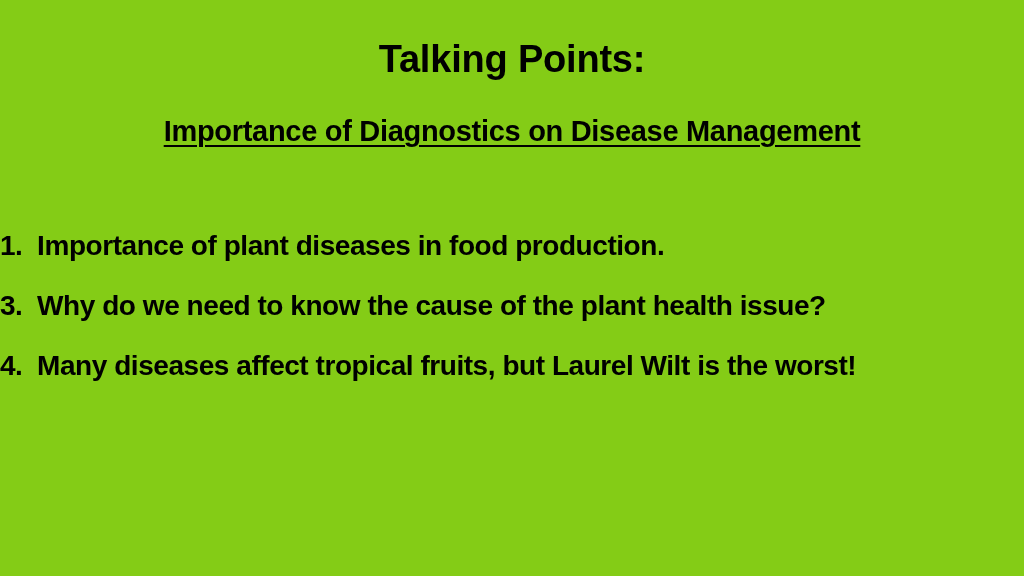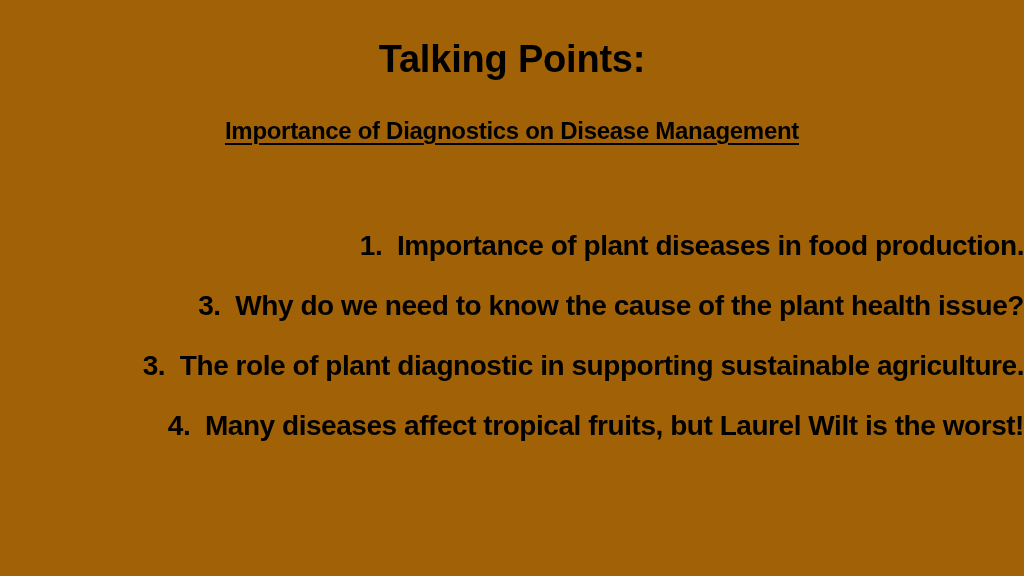--- a/index.html
+++ b/index.html
@@ -12,62 +12,62 @@
     height: 576px;
     background: #ffffff;
     font-family: "Liberation Sans", "DejaVu Sans", sans-serif;
     color: #000000;
     overflow: hidden;
   }
   #slide {
     position: relative;
     width: 1024px;
     height: 576px;
-    background: #a16207;
+    background: #84cc16;
   }
   #slide-title {
     position: absolute;
     top: 36px;
     left: 0;
     width: 1024px;
     text-align: center;
     font-size: 38px;
     font-weight: bold;
     line-height: 46px;
     letter-spacing: -0.2px;
     white-space: nowrap;
   }
   #slide-subtitle {
     position: absolute;
     top: 112px;
     left: 0;
     width: 1024px;
     text-align: center;
-    font-size: 24px;
+    font-size: 29px;
     font-weight: bold;
     line-height: 38px;
     letter-spacing: -0.3px;
     white-space: nowrap;
   }
   #slide-subtitle .underlined {
     text-decoration: underline;
     text-decoration-thickness: 2px;
     text-underline-offset: 4px;
   }
   #talking-points-list {
     position: absolute;
     top: 228px;
     left: 0;
     width: 1024px;
     margin: 0;
     padding: 0;
     list-style: none;
   }
   #talking-points-list li {
-    text-align: right;
+    text-align: left;
     font-size: 28px;
     font-weight: bold;
     line-height: 36px;
     letter-spacing: -0.45px;
     white-space: pre;
     margin: 0 0 24px 0;
     padding: 0;
   }
   #talking-points-list li:last-child {
     margin-bottom: 12px;
@@ -78,17 +78,16 @@
 
 <div id="slide">
 
   <div id="slide-title">Talking Points:</div>
 
   <div id="slide-subtitle"><span class="underlined">Importance of Diagnostics on Disease Management</span></div>
 
   <ul id="talking-points-list">
     <li>1.  Importance of plant diseases in food production.</li>
     <li>3.  Why do we need to know the cause of the plant health issue?</li>
-    <li>3.  The role of plant diagnostic in supporting sustainable agriculture.</li>
     <li>4.  Many diseases affect tropical fruits, but Laurel Wilt is the worst!</li>
   </ul>
 
 </div>
 
 </body></html>

